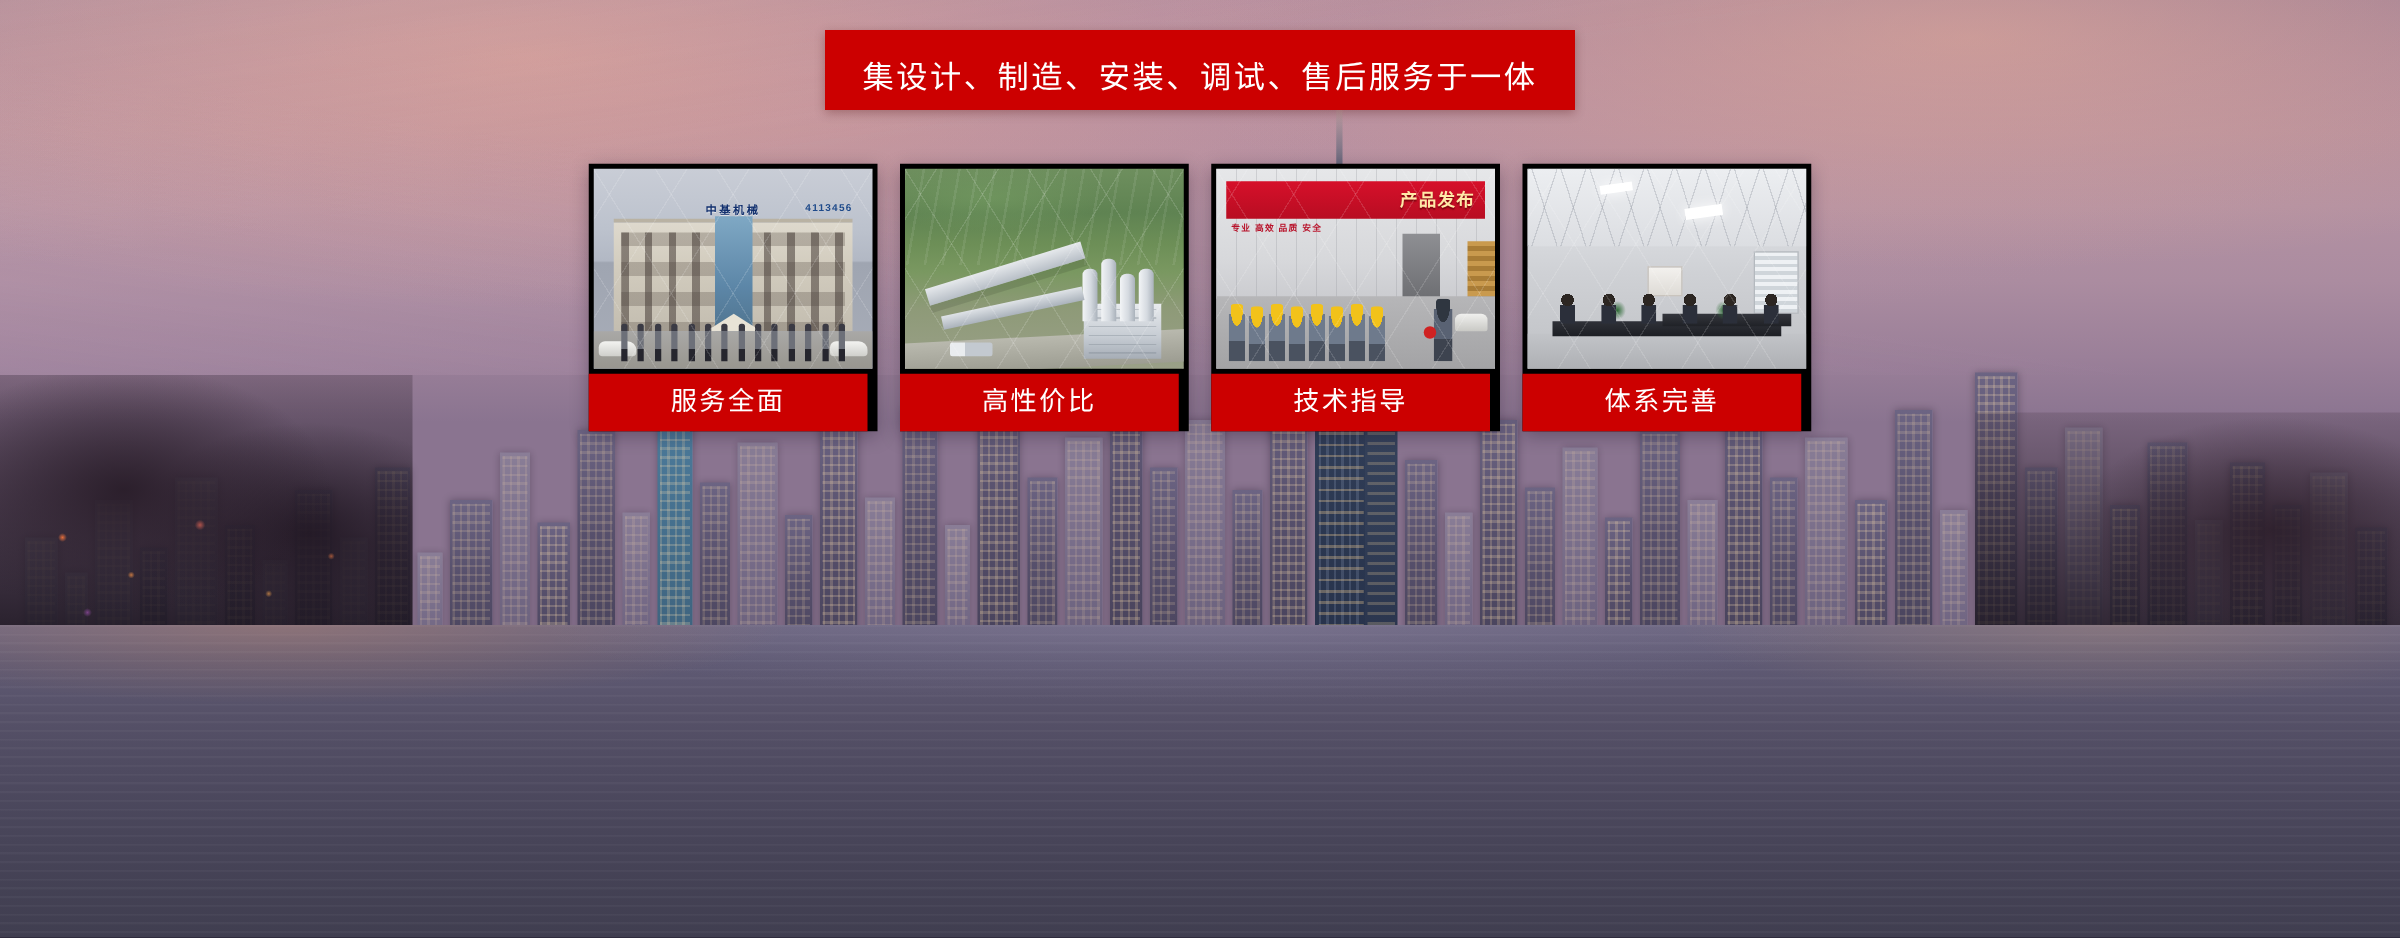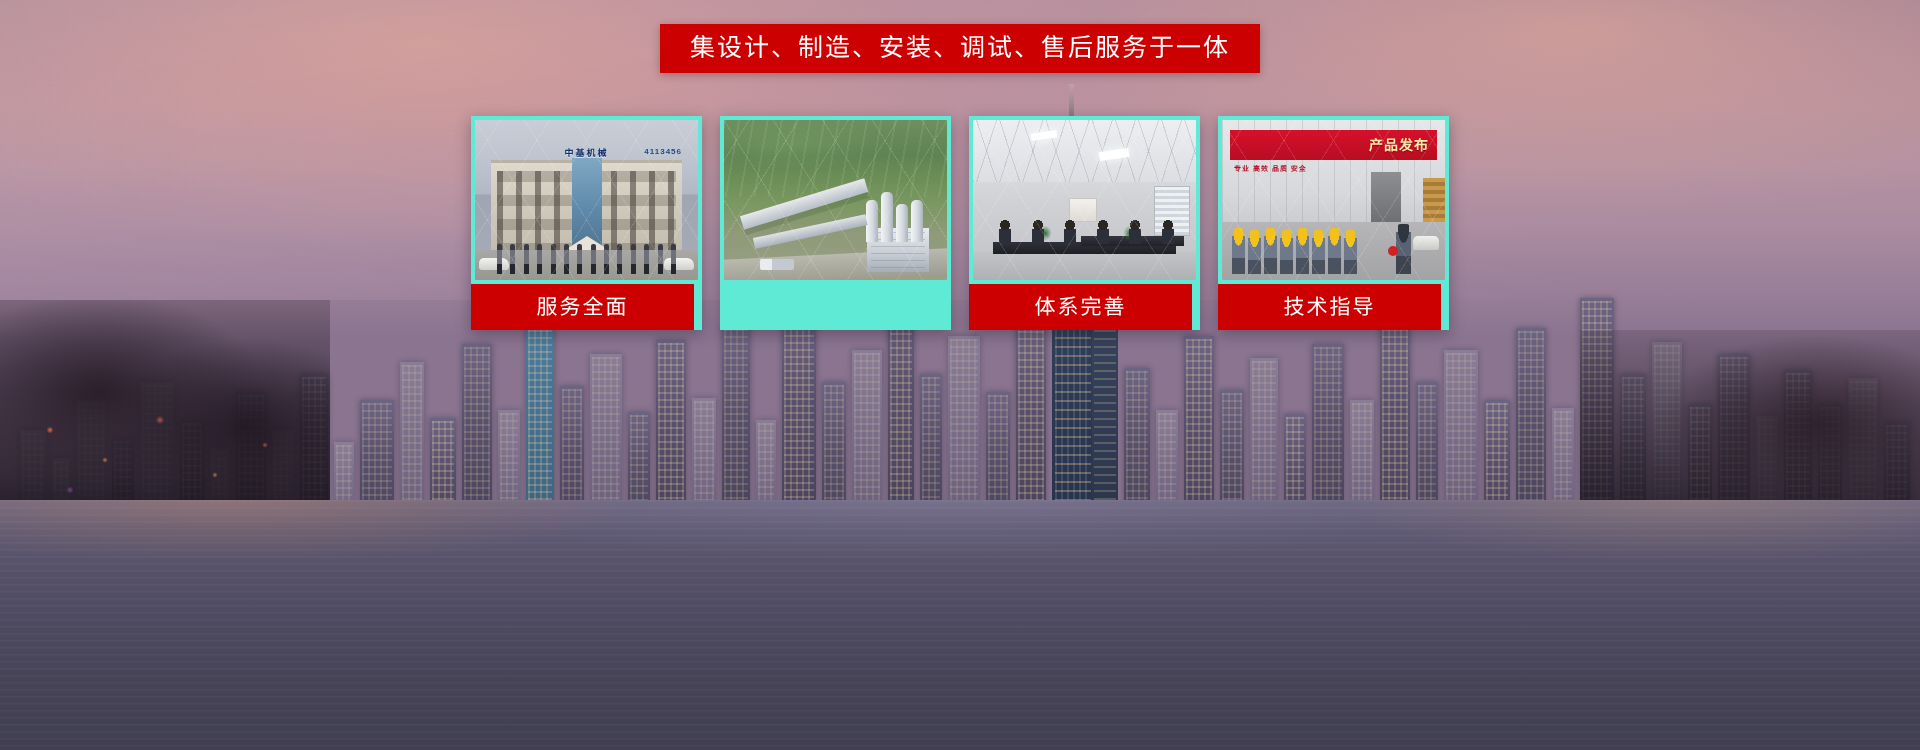--- a/index.html
+++ b/index.html
@@ -205,35 +205,35 @@
       0 2px 10px rgba(40,28,50,0.35);
     white-space: nowrap;
   }
 
   .ribbon {
     margin-top: 24px;
     background: #cc0000;
     color: #ffffff;
     font-size: 25px;
     letter-spacing: 2px;
-    padding: 11px 30px 13px;
+    padding: 26px 30px 13px;
     line-height: 1;
     white-space: nowrap;
     box-shadow: 0 2px 8px rgba(70,0,0,0.30);
   }
 
   
   .cards {
     margin-top: 43px;
     display: flex;
     gap: 18px;
   }
   .card {
     width: 223px;
-    background: #5eead4;
+    background: #000000;
     padding: 4px 4px 0 4px;
     box-shadow: 0 4px 14px rgba(25,15,35,0.35);
   }
   .thumb {
     position: relative;
     width: 223px;
     height: 160px;
     overflow: hidden;
     background: #8e93a0;
   }
@@ -709,20 +709,49 @@
               <i></i>
               <i></i>
               <i></i>
               <i></i>
             </div>
           <div class="t2-conveyor"></div>
           <div class="t2-conveyor2"></div>
           <div class="t2-truck"></div>
           <div class="thumb-watermark"></div>
         </div>
+        <div class="caption">高性价比</div>
+      </div>
+
+      <div class="card">
+        <div class="thumb t4">
+          <div class="t4-wall"></div>
+          <div class="t4-banner">
+            <span>产品发布</span>
+          </div>
+          <div class="t4-sidetext">专业 高效
+品质 安全</div>
+          <div class="t4-door"></div>
+          <div class="t4-stock"></div>
+          <div class="t4-floor"></div>
+          <div class="t4-car"></div>
+          <div class="t4-workers">
+              <i></i>
+              <i></i>
+              <i></i>
+              <i></i>
+              <i></i>
+              <i></i>
+              <i></i>
+              <i></i>
+            </div>
+          <div class="t4-lead"></div>
+          <div class="thumb-watermark"></div>
+        </div>
+        <div class="caption">技术指导</div>
       </div>
 
       <div class="card">
         <div class="thumb t3">
           <div class="t3-ceiling"></div>
           <div class="t3-light a"></div>
           <div class="t3-light b"></div>
           <div class="t3-wallart"></div>
           <div class="t3-window"></div>
           <div class="t3-floor"></div>
@@ -736,43 +765,15 @@
               <i></i>
               <i></i>
               <i></i>
               <i></i>
             </div>
           <div class="thumb-watermark"></div>
         </div>
         <div class="caption">体系完善</div>
       </div>
 
-      <div class="card">
-        <div class="thumb t4">
-          <div class="t4-wall"></div>
-          <div class="t4-banner">
-            <span>产品发布</span>
-          </div>
-          <div class="t4-sidetext">专业 高效
-品质 安全</div>
-          <div class="t4-door"></div>
-          <div class="t4-stock"></div>
-          <div class="t4-floor"></div>
-          <div class="t4-car"></div>
-          <div class="t4-workers">
-              <i></i>
-              <i></i>
-              <i></i>
-              <i></i>
-              <i></i>
-              <i></i>
-              <i></i>
-              <i></i>
-            </div>
-          <div class="t4-lead"></div>
-          <div class="thumb-watermark"></div>
-        </div>
-        <div class="caption">技术指导</div>
-      </div>
-
     </div>
   </div>
 </div>
 
 </body></html>

